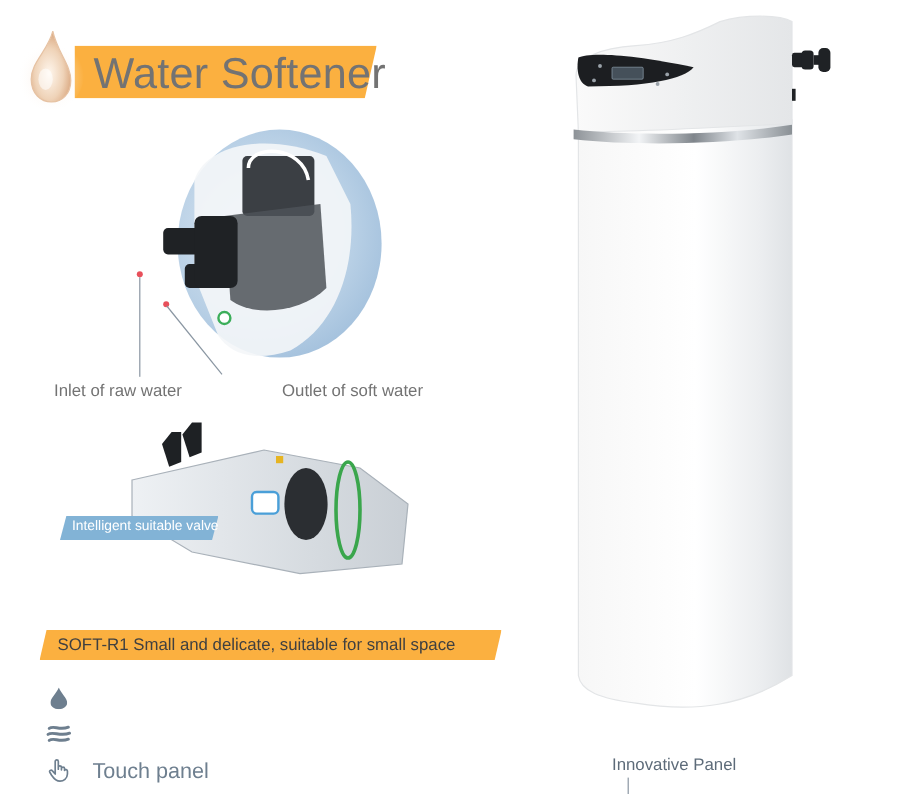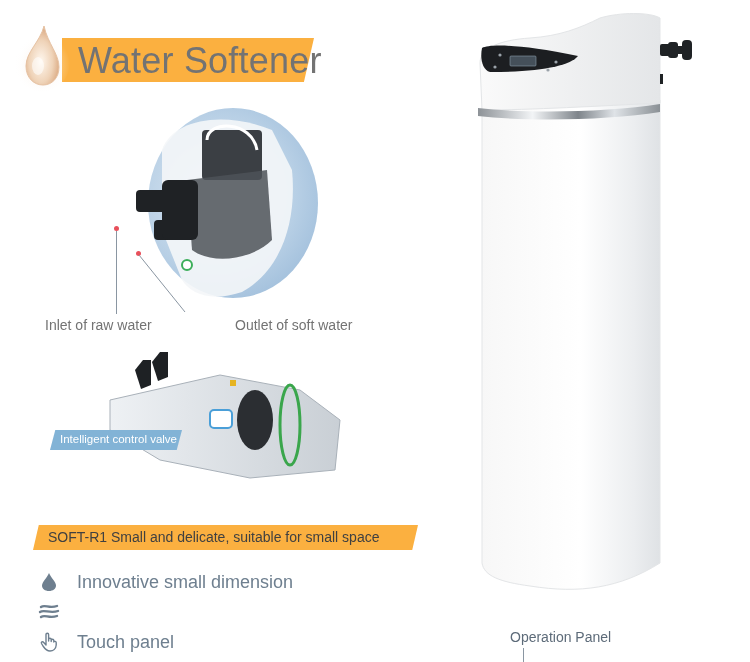--- a/index.html
+++ b/index.html
@@ -97,32 +97,31 @@
     <path d="M10 50 L120 25 L200 40 L240 70 L235 120 L150 128 L60 110 L10 80 Z" fill="url(#vg)" stroke="#a9b1b9" stroke-width="1"></path>
     <path d="M35 20 l8 -10 l8 0 l0 25 l-10 4 Z" fill="#1e2124"></path>
     <path d="M52 12 l8 -10 l8 0 l0 25 l-10 4 Z" fill="#1e2124"></path>
     <ellipse cx="155" cy="70" rx="18" ry="30" fill="#2b2e32"></ellipse>
     <ellipse cx="190" cy="75" rx="10" ry="40" fill="none" stroke="#3aa64c" stroke-width="3"></ellipse>
     <rect x="110" y="60" width="22" height="18" rx="4" fill="#ffffff" stroke="#4a9fd8" stroke-width="2"></rect>
     <rect x="130" y="30" width="6" height="6" fill="#e6b422"></rect>
   </svg>
 </div>
 <div class="abs icv-banner"></div>
-<div class="abs icv-text">Intelligent control valve</div>
+<div class="abs icv-text">Intelligent suitable valve</div>
 
 <div class="abs soft-banner"></div>
 <div class="abs soft-text">SOFT-R1 Small and delicate, suitable for small space</div>
 
 <div class="abs feat" style="top:570px;">
   <span class="feat-icon">
     <svg width="14" height="18" viewBox="0 0 14 18">
         <path d="M7 0 C5 5 0 9 0 12.5 C0 15.8 3 18 7 18 C11 18 14 15.8 14 12.5 C14 9 9 5 7 0 Z" fill="#6e7f8f"></path>
       </svg>
   </span>
-  <span class="feat-text">Innovative small dimension</span>
 </div>
 <div class="abs feat" style="top:600px;">
   <span class="feat-icon">
     <svg width="22" height="16" viewBox="0 0 22 16" fill="none" stroke="#6e7f8f" stroke-width="2.4" stroke-linecap="round">
       <path d="M3 3 C7 0 11 5 19 2"></path>
       <path d="M2 8 C6 5 12 10 20 7"></path>
       <path d="M3 13 C7 10 11 15 19 12"></path>
     </svg>
   </span>
 </div>
@@ -172,14 +171,14 @@
 
     <g fill="#1f2225">
       <rect x="190" y="36" width="10" height="12" rx="2"></rect>
       <rect x="198" y="34" width="10" height="16" rx="3"></rect>
       <rect x="208" y="38" width="6" height="8"></rect>
       <rect x="212" y="32" width="10" height="20" rx="4"></rect>
       <rect x="190" y="66" width="3" height="10"></rect>
     </g>
   </svg>
 </div>
-<div class="abs op-text">Operation Panel</div>
+<div class="abs op-text">Innovative Panel</div>
 <div class="abs line op-line"></div>
 
 </body></html>

